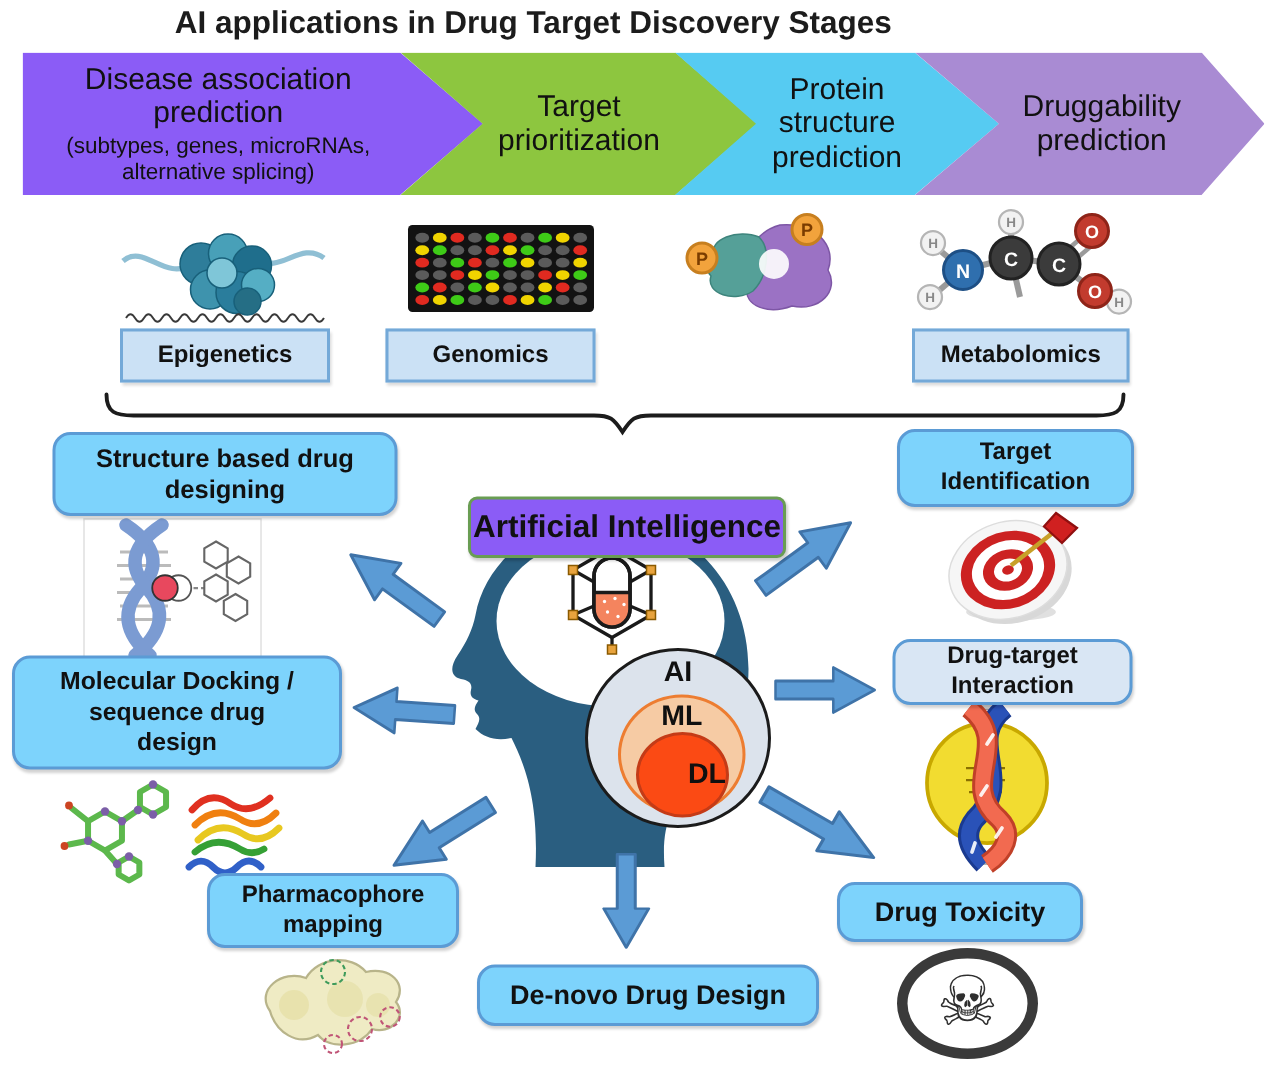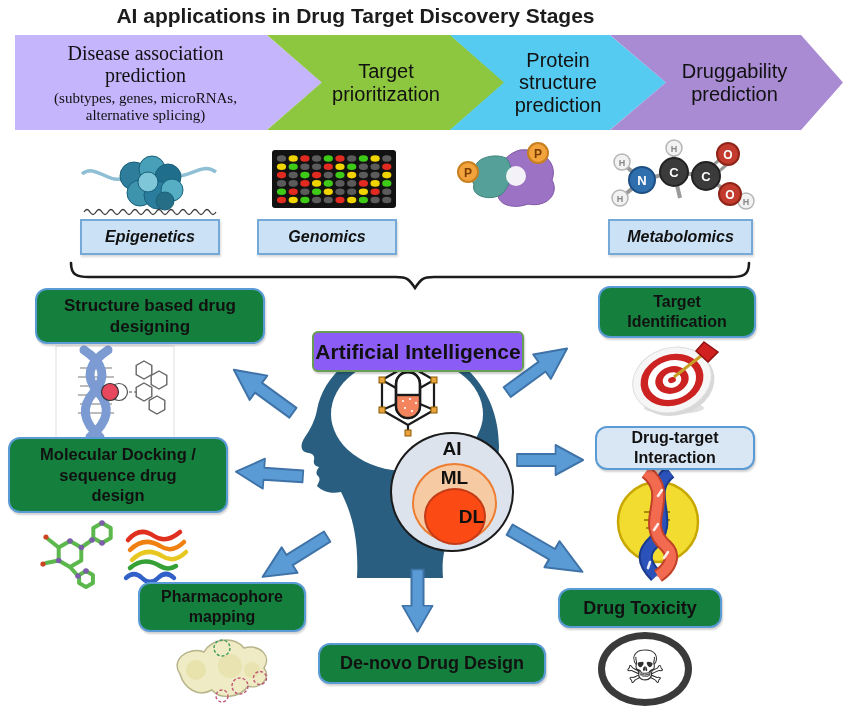--- a/index.html
+++ b/index.html
@@ -7,30 +7,30 @@
           font-family:"Liberation Sans",sans-serif;color:#111;}
   .abs{position:absolute;}
   .pre{white-space:pre-line;}
   
   #title{left:0;top:4px;width:711px;text-align:center;font-size:21px;font-weight:bold;color:#1c1c1c;}
   
   .stage{top:35px;height:95px;display:flex;flex-direction:column;align-items:center;justify-content:center;
          text-align:center;line-height:1.12;box-sizing:border-box;}
   .stage .main{font-size:20px;}
   .stage .sub{font-size:15px;margin-top:4px;line-height:1.1;}
-  #stage0{left:15px;width:307px;background:#c4b5fd;clip-path:polygon(0 0,82% 0,100% 50%,82% 100%,0 100%);padding:0 50px 0 4px;font-family:Liberation Serif, serif;}
+  #stage0{left:15px;width:307px;background:#8b5cf6;clip-path:polygon(0 0,82% 0,100% 50%,82% 100%,0 100%);padding:0 50px 0 4px;}
   #stage1{left:267px;width:238px;background:#8DC63F;clip-path:polygon(0 0,77% 0,100% 50%,77% 100%,0 100%,23% 50%);}
   #stage2{left:450px;width:216px;background:#56CBF2;clip-path:polygon(0 0,74% 0,100% 50%,74% 100%,0 100%,25% 50%);}
   #stage3{left:610px;width:233px;background:#A98BD3;clip-path:polygon(0 0,82% 0,100% 50%,82% 100%,0 100%,24% 50%);padding-left:16px;}
   
   .omics-label{top:219px;height:36px;background:#CBE1F5;border:2px solid #74A9D8;border-radius:0;
     display:flex;align-items:center;justify-content:center;font-weight:bold;font-size:16px;box-sizing:border-box;
-    box-shadow:1px 2px 2px rgba(0,0,0,.15);font-style:italic;}
-  
-  .app-box{background:#15803d;border:2px solid #5B9BD5;border-radius:12px;display:flex;align-items:center;
+    box-shadow:1px 2px 2px rgba(0,0,0,.15);}
+  
+  .app-box{background:#7dd3fc;border:2px solid #5B9BD5;border-radius:12px;display:flex;align-items:center;
     justify-content:center;text-align:center;font-weight:bold;font-size:16px;line-height:1.25;
     box-sizing:border-box;padding:3px 8px;box-shadow:1px 2px 2px rgba(0,0,0,.18);z-index:4;}
   .blue-box{background:#D9E6F4;}
   #ai-box{left:312px;top:295px;width:208px;height:37px;background:#8b5cf6;border:2px solid #699D53;border-radius:6px;
     display:flex;align-items:center;justify-content:center;font-weight:bold;font-size:21px;
     box-shadow:1px 2px 2px rgba(0,0,0,.2);z-index:4;margin-top:36px;}
   #box-structure{left:35px;top:288px;width:230px;height:56px;font-size:17px;}
   #box-docking{left:8px;top:437px;width:220px;height:76px;font-size:16.5px;}
   #box-pharmacophore{left:138px;top:582px;width:168px;height:50px;}
   #box-denovo{left:318px;top:643px;width:228px;height:41px;font-size:18px;}

